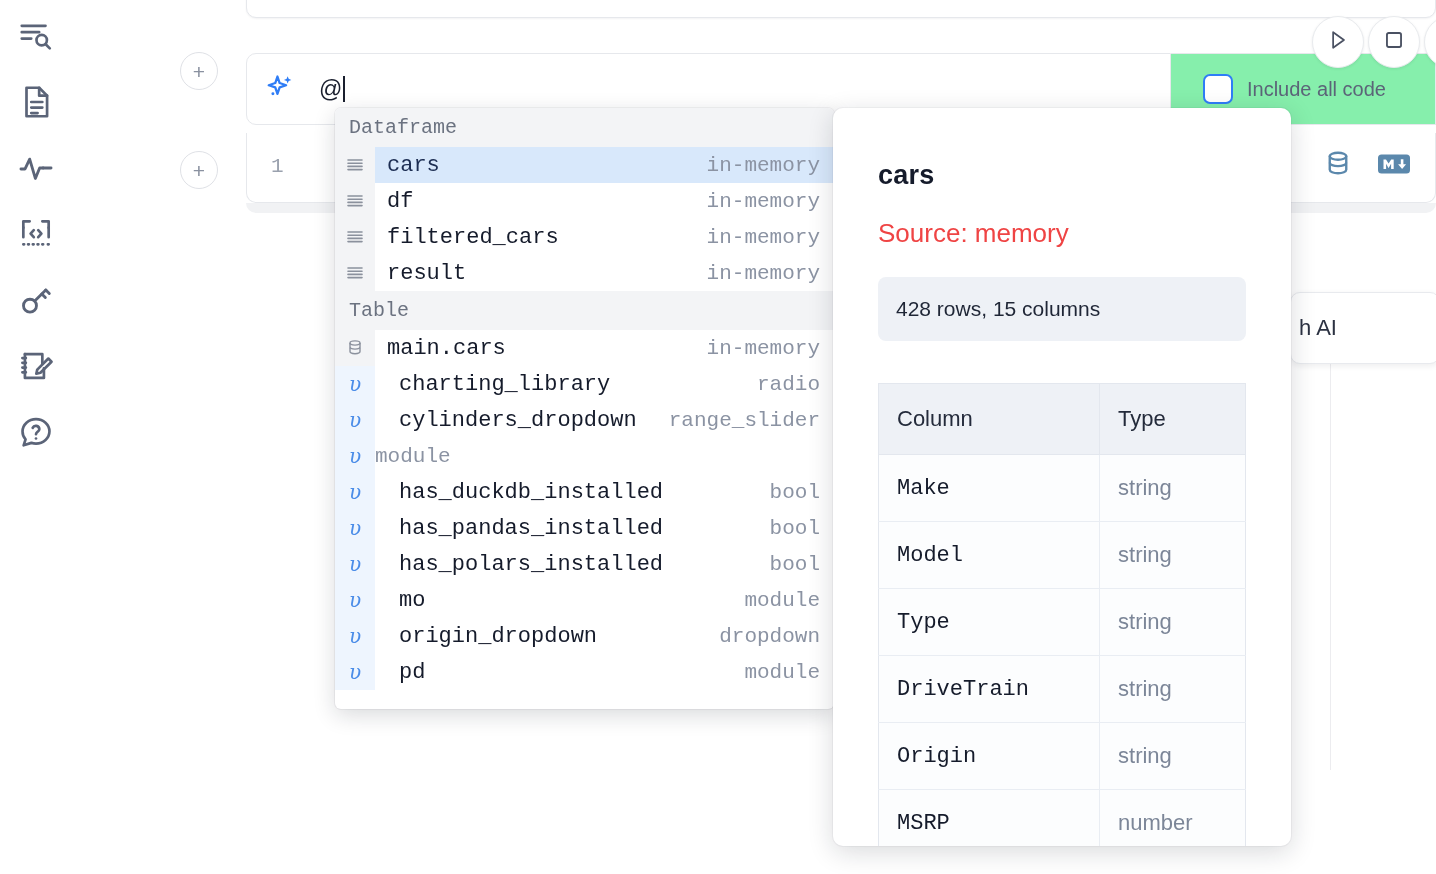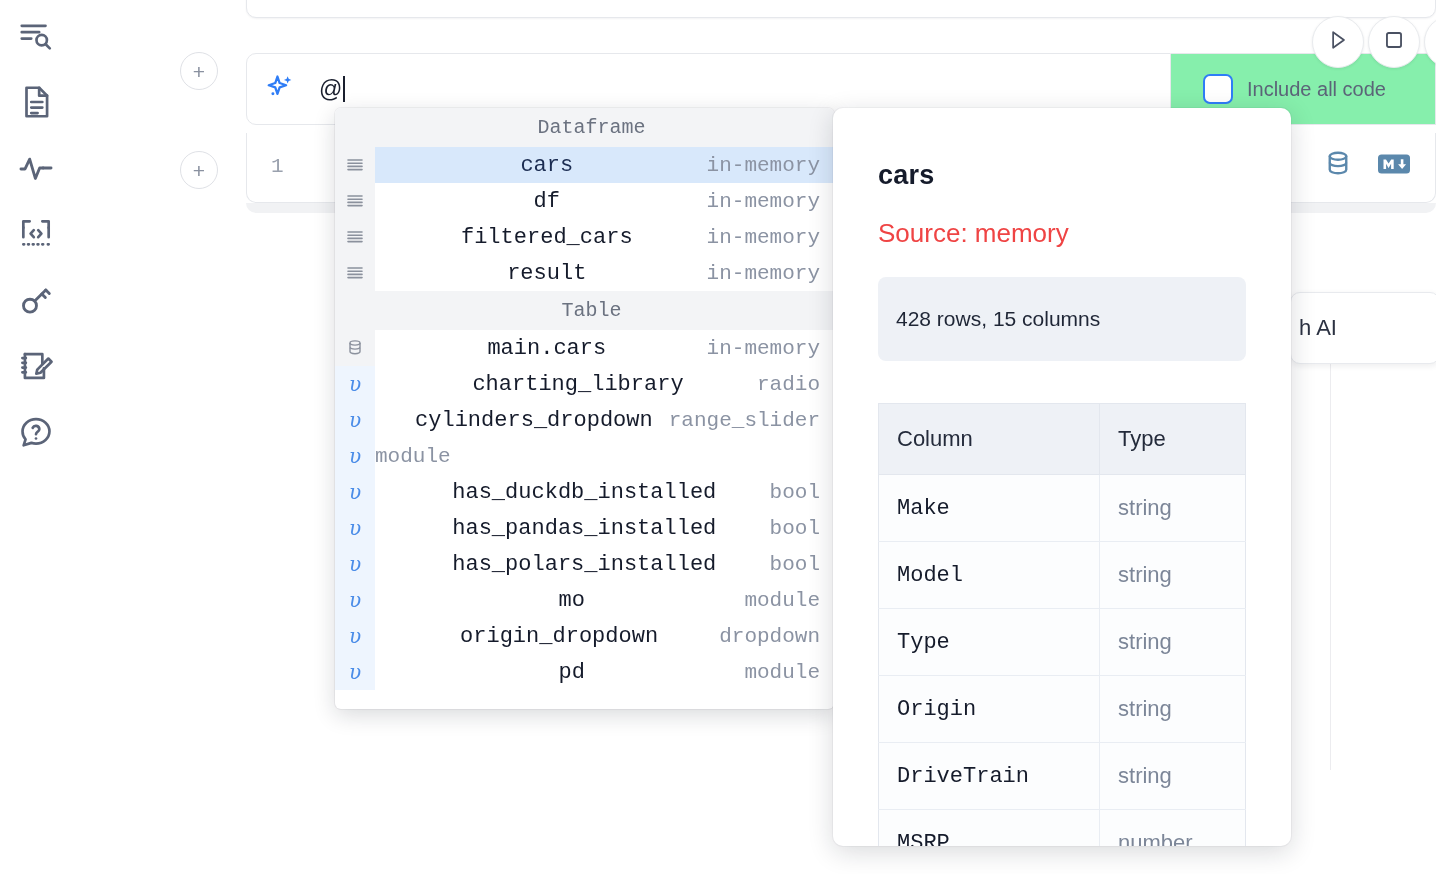--- a/index.html
+++ b/index.html
@@ -114,21 +114,21 @@
   }
   .ai-card-text { font-size: 22px; font-weight: 400; color: #2c3242; white-space: nowrap; }
 
   
   .ac {
     position: absolute; left: 335px; top: 108px; width: 499px; height: 601px;
     background: #fff; border-radius: 6px;
     box-shadow: 0 6px 22px rgba(20,24,40,.16), 0 0 0 1px rgba(20,24,40,.05);
     overflow: hidden; z-index: 40;
   }
-  .ac-scroll { height: 100%; overflow: hidden; text-align: center; }
+  .ac-scroll { height: 100%; overflow: hidden; }
   .ac-group {
     background: #f3f4f6; color: #6b7280; font-family: "Liberation Mono", monospace;
     font-size: 20px; padding: 6px 0 6px 14px; line-height: 1.35;
   }
   .ac-row {
     display: flex; align-items: center; height: 36px; background: #fff; cursor: pointer;
     position: relative;
   }
   .ac-row .ac-gutter {
     width: 40px; height: 36px; flex: 0 0 auto; display: flex; align-items: center; justify-content: center;
@@ -151,21 +151,21 @@
   .detail {
     position: absolute; left: 833px; top: 108px; width: 458px; height: 738px;
     background: #fff; border-radius: 10px;
     box-shadow: 0 6px 26px rgba(20,24,40,.16), 0 0 0 1px rgba(20,24,40,.04);
     padding: 52px 45px 0 45px; overflow: hidden; z-index: 50;
   }
   .detail-title { font-size: 27px; font-weight: 700; color: #151b2b; letter-spacing: .2px; }
   .detail-source { margin-top: 27px; font-size: 26px; color: #ef4444; }
   .detail-pill {
     margin-top: 28px; background: #eef1f6; border-radius: 8px;
-    padding: 30px 18px; font-size: 21px; color: #1f2636;
+    padding: 20px 18px; font-size: 21px; color: #1f2636;
   }
   .detail-table {
     margin-top: 42px; width: 100%; border-collapse: collapse;
     border: 1px solid #e3e7ee;
   }
   .detail-table th {
     background: #eef1f6; text-align: left; font-weight: 400;
     font-size: 22px; color: #242b3b; padding: 22px 18px;
     border-right: 1px solid #e3e7ee; border-bottom: 1px solid #e3e7ee;
   }
@@ -471,28 +471,28 @@
           </tr>
           <tr>
             <td class="col-name">Model</td>
             <td class="col-type">string</td>
           </tr>
           <tr>
             <td class="col-name">Type</td>
             <td class="col-type">string</td>
           </tr>
           <tr>
+            <td class="col-name">DriveTrain</td>
+            <td class="col-type">string</td>
+          </tr>
+          <tr>
             <td class="col-name">Origin</td>
             <td class="col-type">string</td>
           </tr>
           <tr>
-            <td class="col-name">DriveTrain</td>
-            <td class="col-type">string</td>
-          </tr>
-          <tr>
             <td class="col-name">MSRP</td>
             <td class="col-type">number</td>
           </tr>
         </tbody>
     </table>
   </div>
 
 </div>
 
 </body></html>

